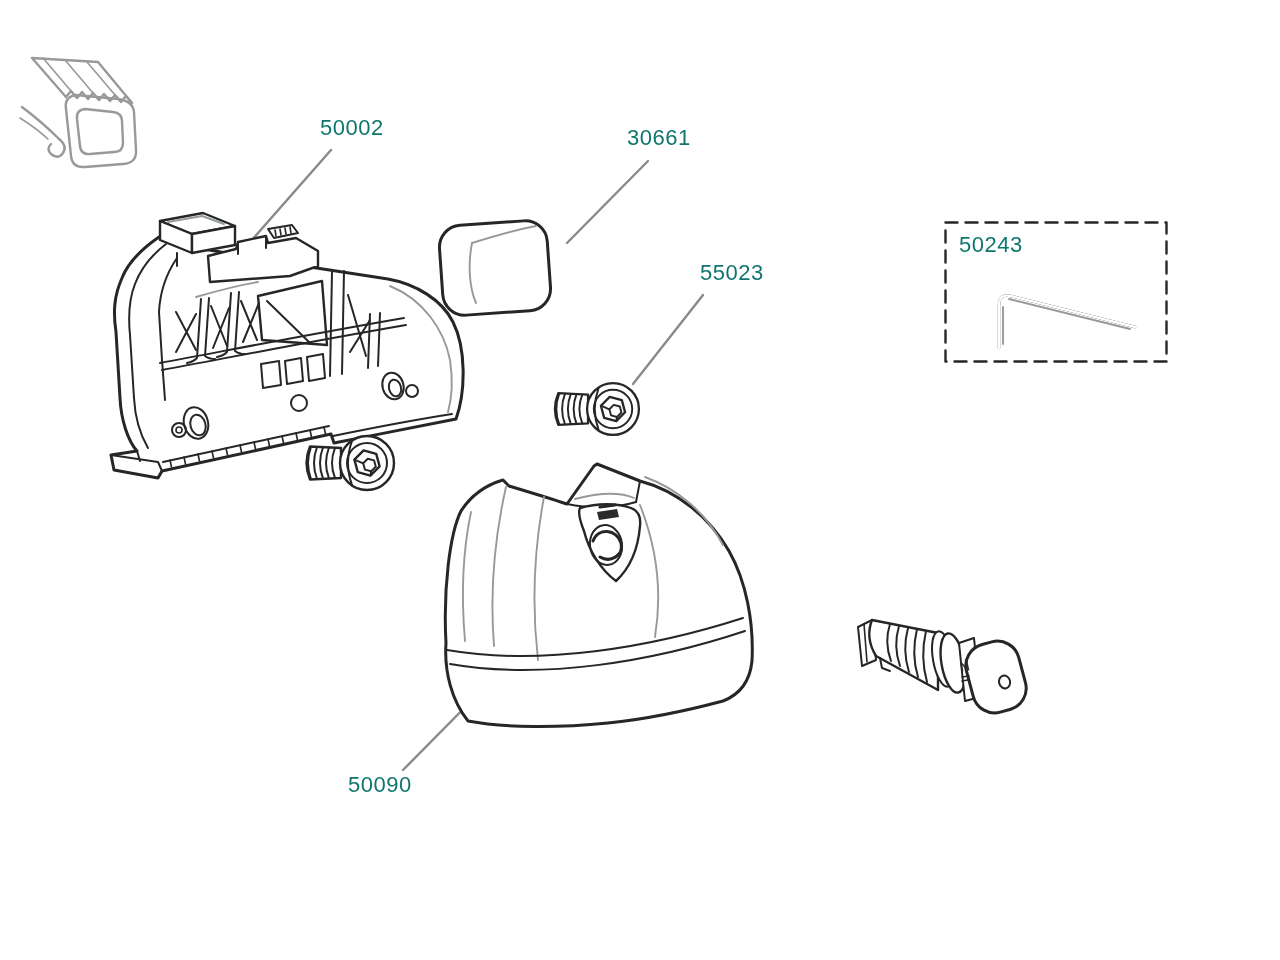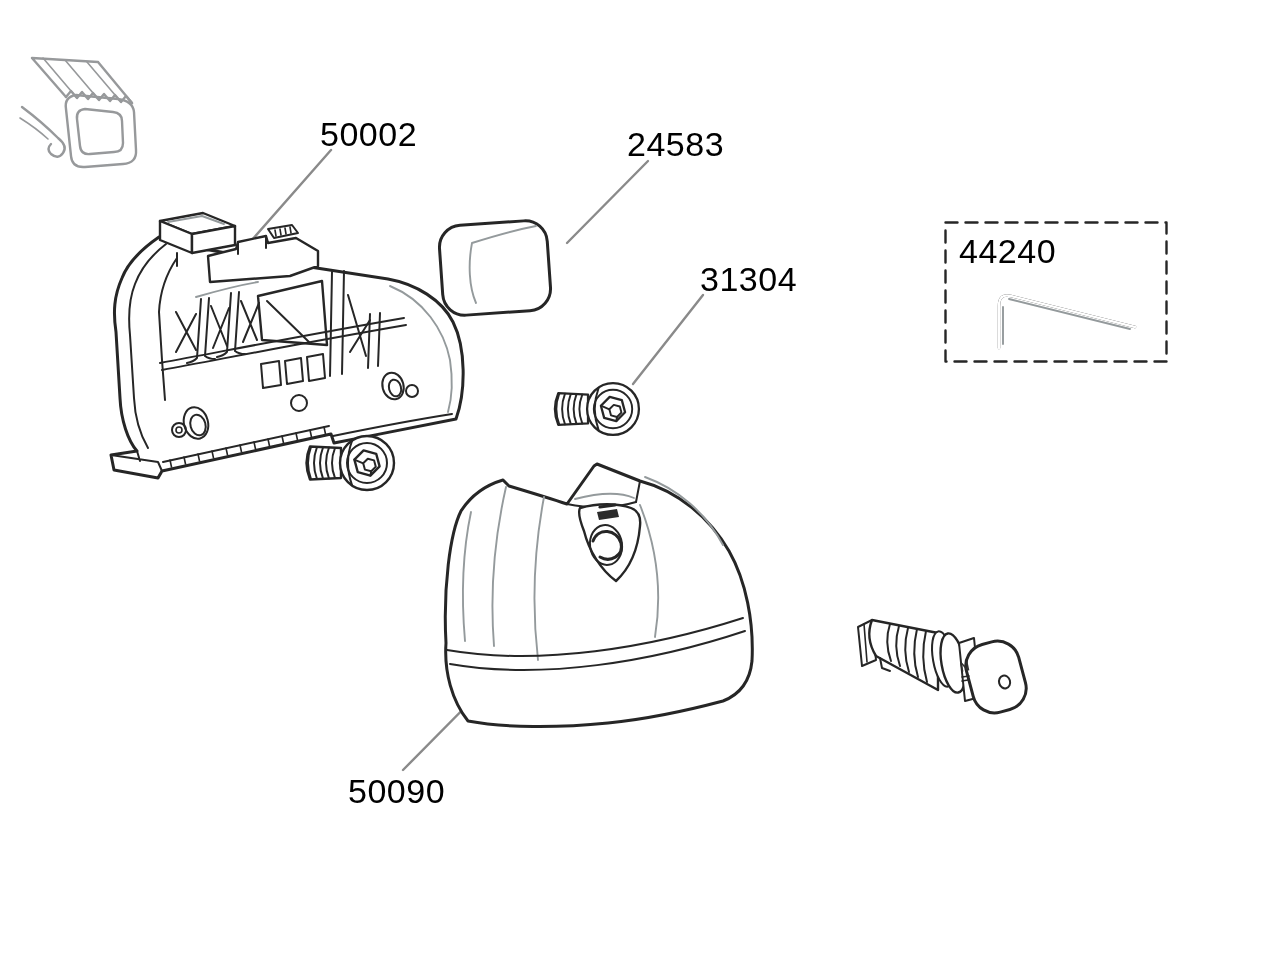--- a/index.html
+++ b/index.html
@@ -7,21 +7,21 @@
          font-family:"Liberation Sans", sans-serif;}
   .stage svg{position:absolute;left:0;top:0;}
   svg path, svg circle, svg ellipse, svg rect, svg line{
     fill:none;stroke-linecap:round;stroke-linejoin:round;stroke-width:2.4;}
   .fw{fill:#ffffff;}
   .w3{stroke-width:3;}
   .w2{stroke-width:2;}
   .thin{stroke-width:1.6;}
   .lt{stroke:#949a9c;stroke-width:1.9;}
   .dkfill{fill:#2b2b2b;stroke:none;}
-  .part-label{position:absolute;font-size:34px;color:#000000;white-space:nowrap;
+  .part-label{position:absolute;font-size:22px;color:#0f766e;white-space:nowrap;
               letter-spacing:0.5px;line-height:1;}
   svg text{stroke:none;fill:#2e2e2e;font-family:"Liberation Sans", sans-serif;
            font-weight:bold;}
 </style>
 </head>
 <body>
 
 <div class="stage">
 
 <svg width="1280" height="960" viewBox="0 0 1280 960">
@@ -155,18 +155,18 @@
       <path class="fw w2" d="M 959,643 L 974,638 L 980,697 L 965,701 Z"></path>
       <rect class="fw w3" x="-27" y="-35" width="54" height="70" rx="22" transform="translate(996 677) rotate(-15)"></rect>
       <ellipse class="w2" cx="7" cy="7" rx="5.5" ry="6.5" transform="translate(996 677) rotate(-15)"></ellipse>
       <path class="thin" d="M 962,677 L 969,676 M 962,681 L 968,680"></path>
       <text font-size="13" transform="translate(961 672) rotate(-12)">N</text>
     </g>
   </g>
 </svg>
 
 <div class="part-label" style="left:320px;top:117px">50002</div>
-<div class="part-label" style="left:627px;top:127px">24583</div>
-<div class="part-label" style="left:700px;top:262px">31304</div>
-<div class="part-label" style="left:959px;top:234px">44240</div>
+<div class="part-label" style="left:627px;top:127px">30661</div>
+<div class="part-label" style="left:700px;top:262px">55023</div>
+<div class="part-label" style="left:959px;top:234px">50243</div>
 <div class="part-label" style="left:348px;top:774px">50090</div>
 
 </div>
 
 </body></html>

